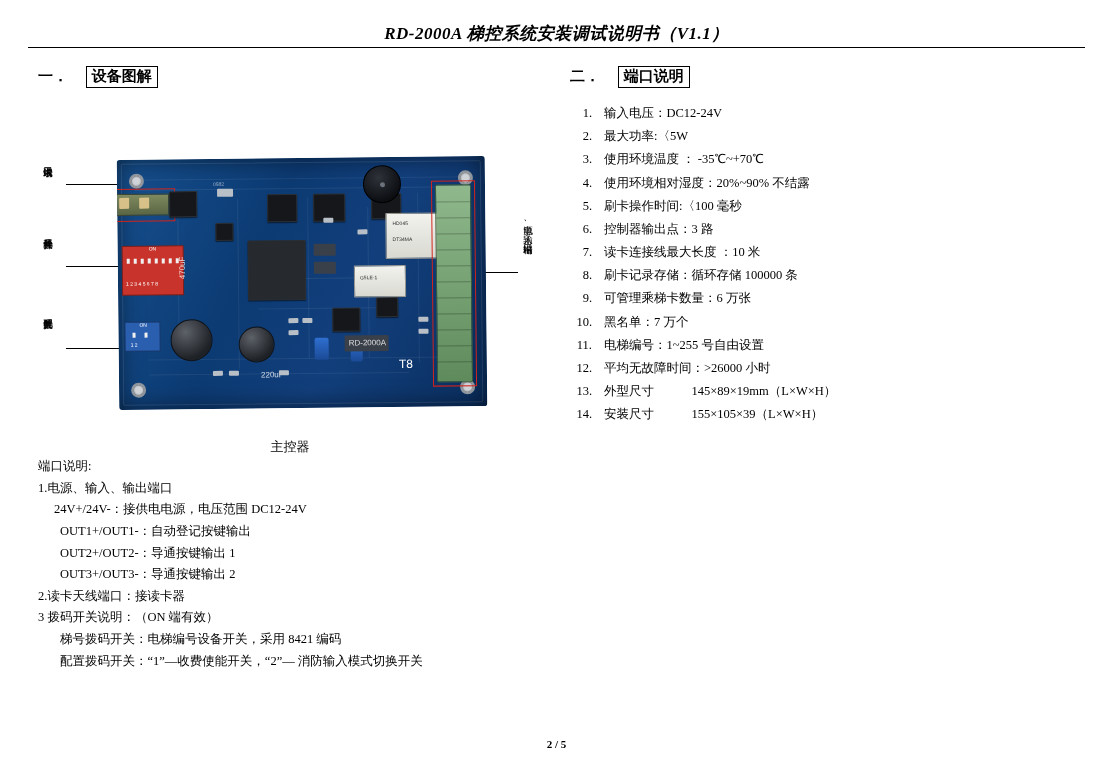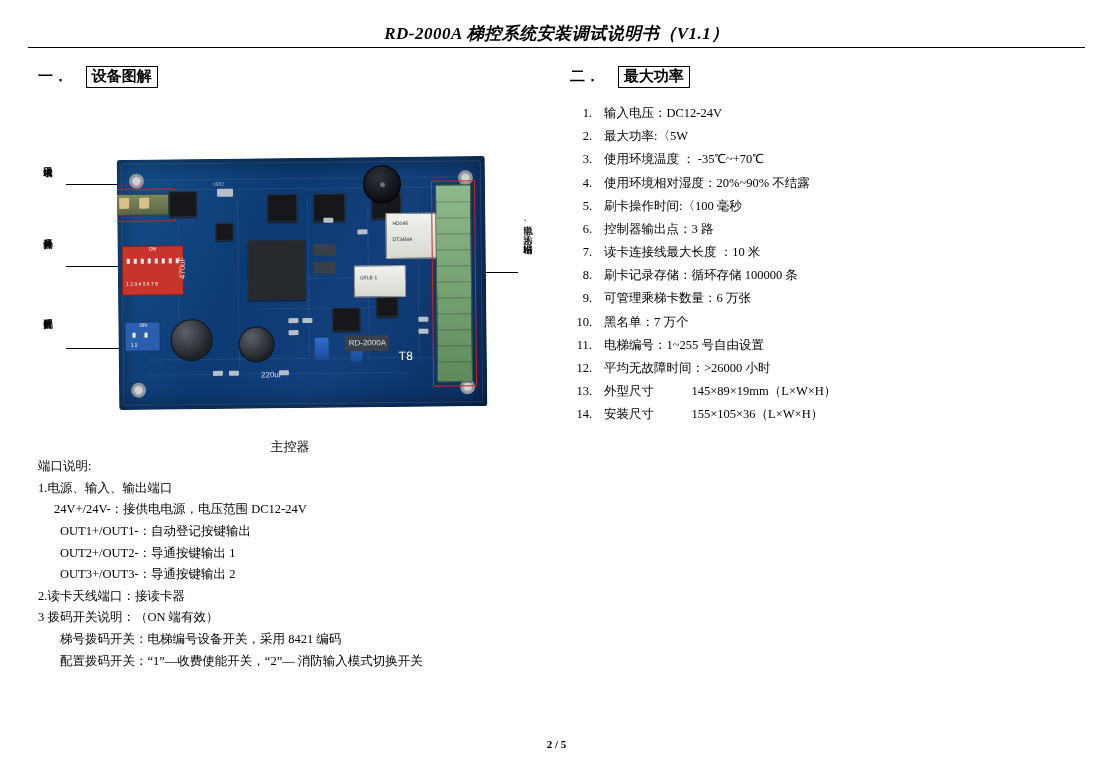--- a/index.html
+++ b/index.html
@@ -279,21 +279,21 @@
 
   <div class="doc-title">RD-2000A 梯控系统安装调试说明书（V1.1）</div>
   <div class="header-rule"></div>
 
   <div class="section-head" id="sec1">
     <span class="num">一．</span>
     <span class="boxed">设备图解</span>
   </div>
   <div class="section-head" id="sec2">
     <span class="num">二．</span>
-    <span class="boxed">最大功率</span>
+    <span class="boxed">端口说明</span>
   </div>
 
   <div class="specs">
     <div class="spec-row">
       <span class="spec-num">1.</span>
       <span class="spec-text">输入电压：DC12-24V</span>
     </div>
     <div class="spec-row">
       <span class="spec-num">2.</span>
       <span class="spec-text">最大功率:〈5W</span>
@@ -337,21 +337,21 @@
     <div class="spec-row">
       <span class="spec-num">12.</span>
       <span class="spec-text">平均无故障时间：&gt;26000 小时</span>
     </div>
     <div class="spec-row">
       <span class="spec-num">13.</span>
       <span class="spec-text">外型尺寸　　　145×89×19mm（L×W×H）</span>
     </div>
     <div class="spec-row">
       <span class="spec-num">14.</span>
-      <span class="spec-text">安装尺寸　　　155×105×36（L×W×H）</span>
+      <span class="spec-text">安装尺寸　　　155×105×39（L×W×H）</span>
     </div>
   </div>
 
   <div class="figure-wrap">
 
     <div class="callout-label" style="left:2px; top:20px;">读卡天线端口</div>
     <div class="callout-label" style="left:2px; top:92px;">梯号拨码开关</div>
     <div class="callout-label" style="left:2px; top:172px;">配置拨码开关</div>
     <div class="callout-label" style="left:482px; top:78px;">电源、输入、输出端口</div>
 
@@ -434,21 +434,21 @@
       <div class="relay" style="left:236px; top:108px; width:50px; height:30px;">
         <div class="silk" style="left:5px; top:8px; color:#333;">G5LE-1</div>
       </div>
 
       <div class="cap-blue" style="left:196px; top:180px; width:14px; height:22px;"></div>
       <div class="cap-blue" style="left:232px; top:184px; width:12px; height:20px;"></div>
 
       <div class="smd dark" style="left:226px; top:178px; width:44px; height:16px;"></div>
       <div class="silk big" style="left:230px; top:181px;">RD-2000A</div>
 
-      <div class="silk big" style="left:280px; top:192px; font-size:12px; color:#fff;">T8</div>
+      <div class="silk big" style="left:280px; top:200px; font-size:12px; color:#fff;">T8</div>
 
       <div class="smd" style="left:170px; top:160px; width:10px; height:5px;"></div>
       <div class="smd" style="left:170px; top:172px; width:10px; height:5px;"></div>
       <div class="smd" style="left:184px; top:160px; width:10px; height:5px;"></div>
       <div class="smd" style="left:300px; top:160px; width:10px; height:5px;"></div>
       <div class="smd" style="left:300px; top:172px; width:10px; height:5px;"></div>
       <div class="smd" style="left:94px; top:212px; width:10px; height:5px;"></div>
       <div class="smd" style="left:110px; top:212px; width:10px; height:5px;"></div>
       <div class="smd" style="left:160px; top:212px; width:10px; height:5px;"></div>
       <div class="smd" style="left:206px; top:60px; width:10px; height:5px;"></div>

